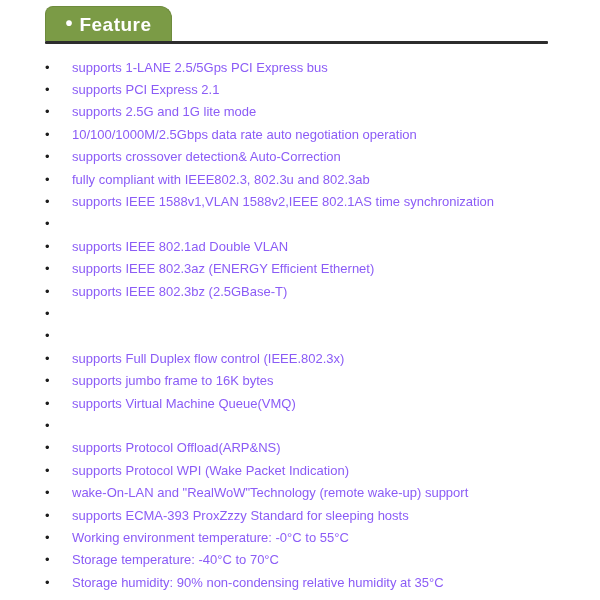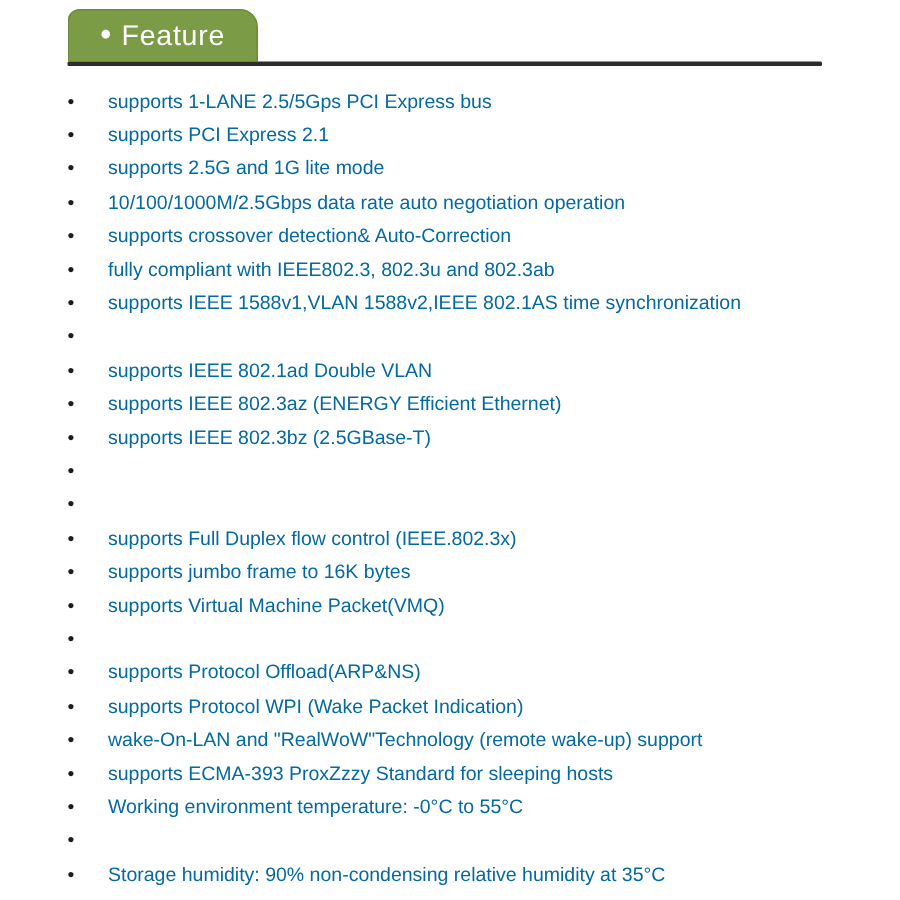--- a/index.html
+++ b/index.html
@@ -34,21 +34,21 @@
   .banner-bullet {
     color: #ffffff;
     font-size: 20px;
     font-weight: 700;
     line-height: 1;
     transform: translateY(-1px);
   }
   .banner-title {
     color: #ffffff;
     font-size: 19px;
-    font-weight: 400;
+    font-weight: 700;
     letter-spacing: 0.5px;
     line-height: 1;
   }
   .rule {
     position: absolute;
     left: 45px;
     top: 41px;
     width: 503px;
     height: 3px;
     background: #2d2d2d;
@@ -71,21 +71,21 @@
   ul.features .dot {
     display: inline-block;
     width: 27px;
     padding-left: 45px;
     color: #1c1c1c;
     font-size: 13px;
     line-height: 1;
     flex: 0 0 auto;
   }
   ul.features .txt {
-    color: #0369a1;
+    color: #8b5cf6;
     font-size: 13px;
     line-height: 1;
     white-space: nowrap;
   }
 </style>
 </head>
 <body>
 
 <div class="page">
 
@@ -149,21 +149,21 @@
     <li>
         <span class="dot">•</span>
         <span class="txt">supports Full Duplex flow control (IEEE.802.3x)</span>
       </li>
     <li>
         <span class="dot">•</span>
         <span class="txt">supports jumbo frame to 16K bytes</span>
       </li>
     <li>
         <span class="dot">•</span>
-        <span class="txt">supports Virtual Machine Packet(VMQ)</span>
+        <span class="txt">supports Virtual Machine Queue(VMQ)</span>
       </li>
     <li>
         <span class="dot">•</span>
       </li>
     <li>
         <span class="dot">•</span>
         <span class="txt">supports Protocol Offload(ARP&amp;NS)</span>
       </li>
     <li>
         <span class="dot">•</span>
@@ -176,20 +176,21 @@
     <li>
         <span class="dot">•</span>
         <span class="txt">supports ECMA-393 ProxZzzy Standard for sleeping hosts</span>
       </li>
     <li>
         <span class="dot">•</span>
         <span class="txt">Working environment temperature: -0°C to 55°C</span>
       </li>
     <li>
         <span class="dot">•</span>
+        <span class="txt">Storage temperature: -40°C to 70°C</span>
       </li>
     <li>
         <span class="dot">•</span>
         <span class="txt">Storage humidity: 90% non-condensing relative humidity at 35°C</span>
       </li>
   </ul>
 
 </div>
 
 </body></html>

